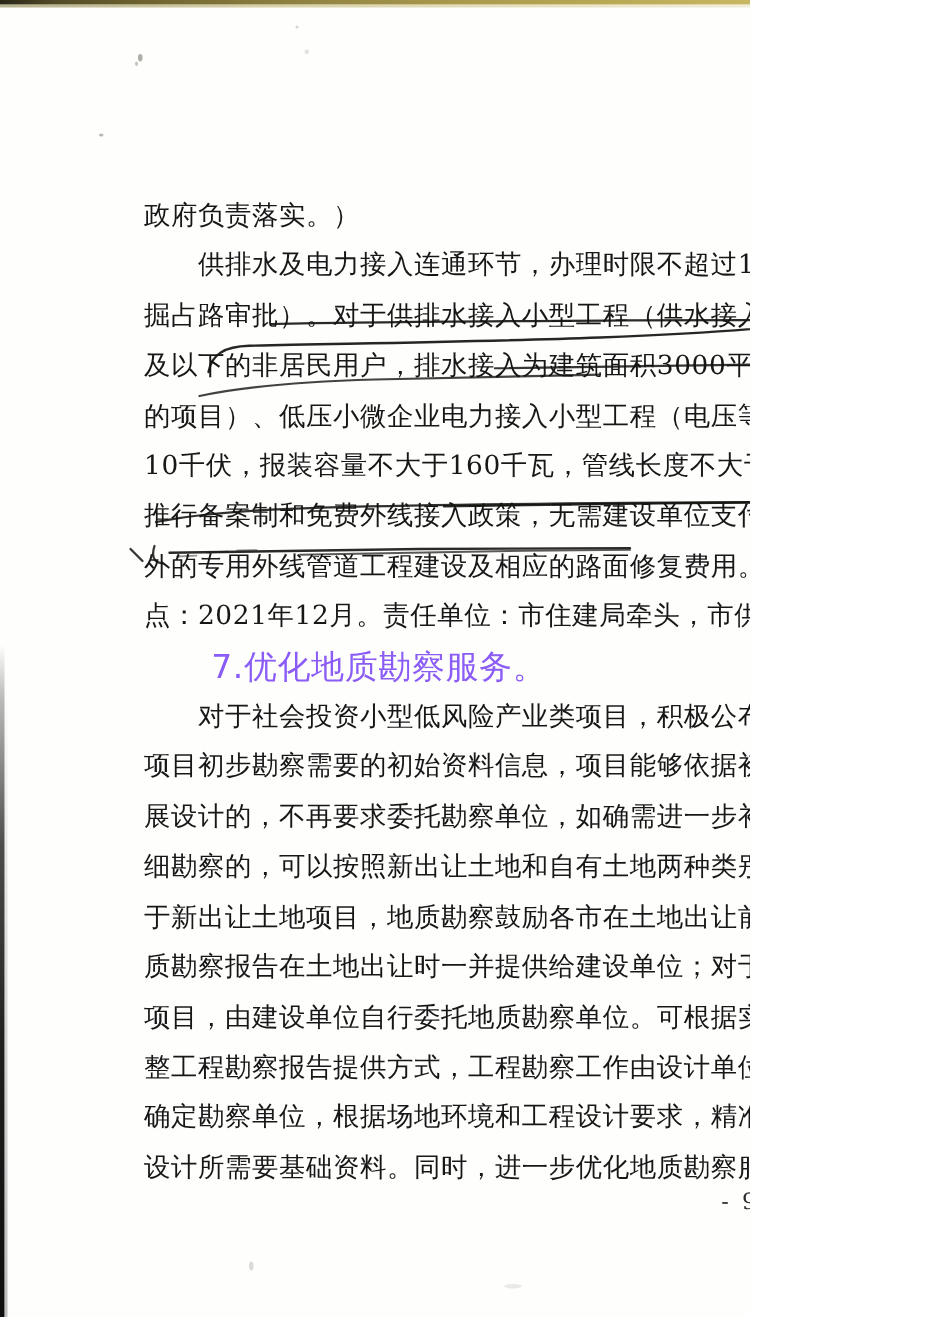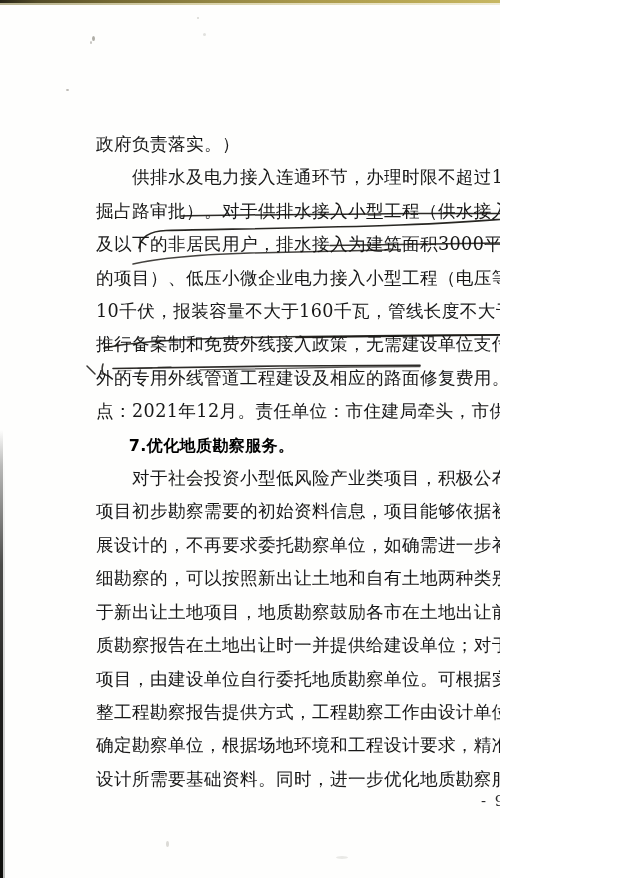--- a/index.html
+++ b/index.html
@@ -58,25 +58,25 @@
   }
   .ln {
     font-size: 17.6px;
     line-height: 33.4px;
     letter-spacing: .4px;
     color: #171717;
     white-space: pre;
     font-family: "DejaVu Serif", "Liberation Serif", serif;
   }
   .heading {
-    font-size: 16px;
+    font-size: 22px;
     line-height: 33.4px;
     letter-spacing: .4px;
-    color: #000000;
-    font-weight: bold;
+    color: #8b5cf6;
+    font-weight: normal;
     white-space: pre;
     font-family: "DejaVu Sans", "Liberation Sans", sans-serif;
   }
 
   
   .pen {
     position: absolute;
     left: 0; top: 0;
     width: 621px; height: 878px;
     pointer-events: none;

